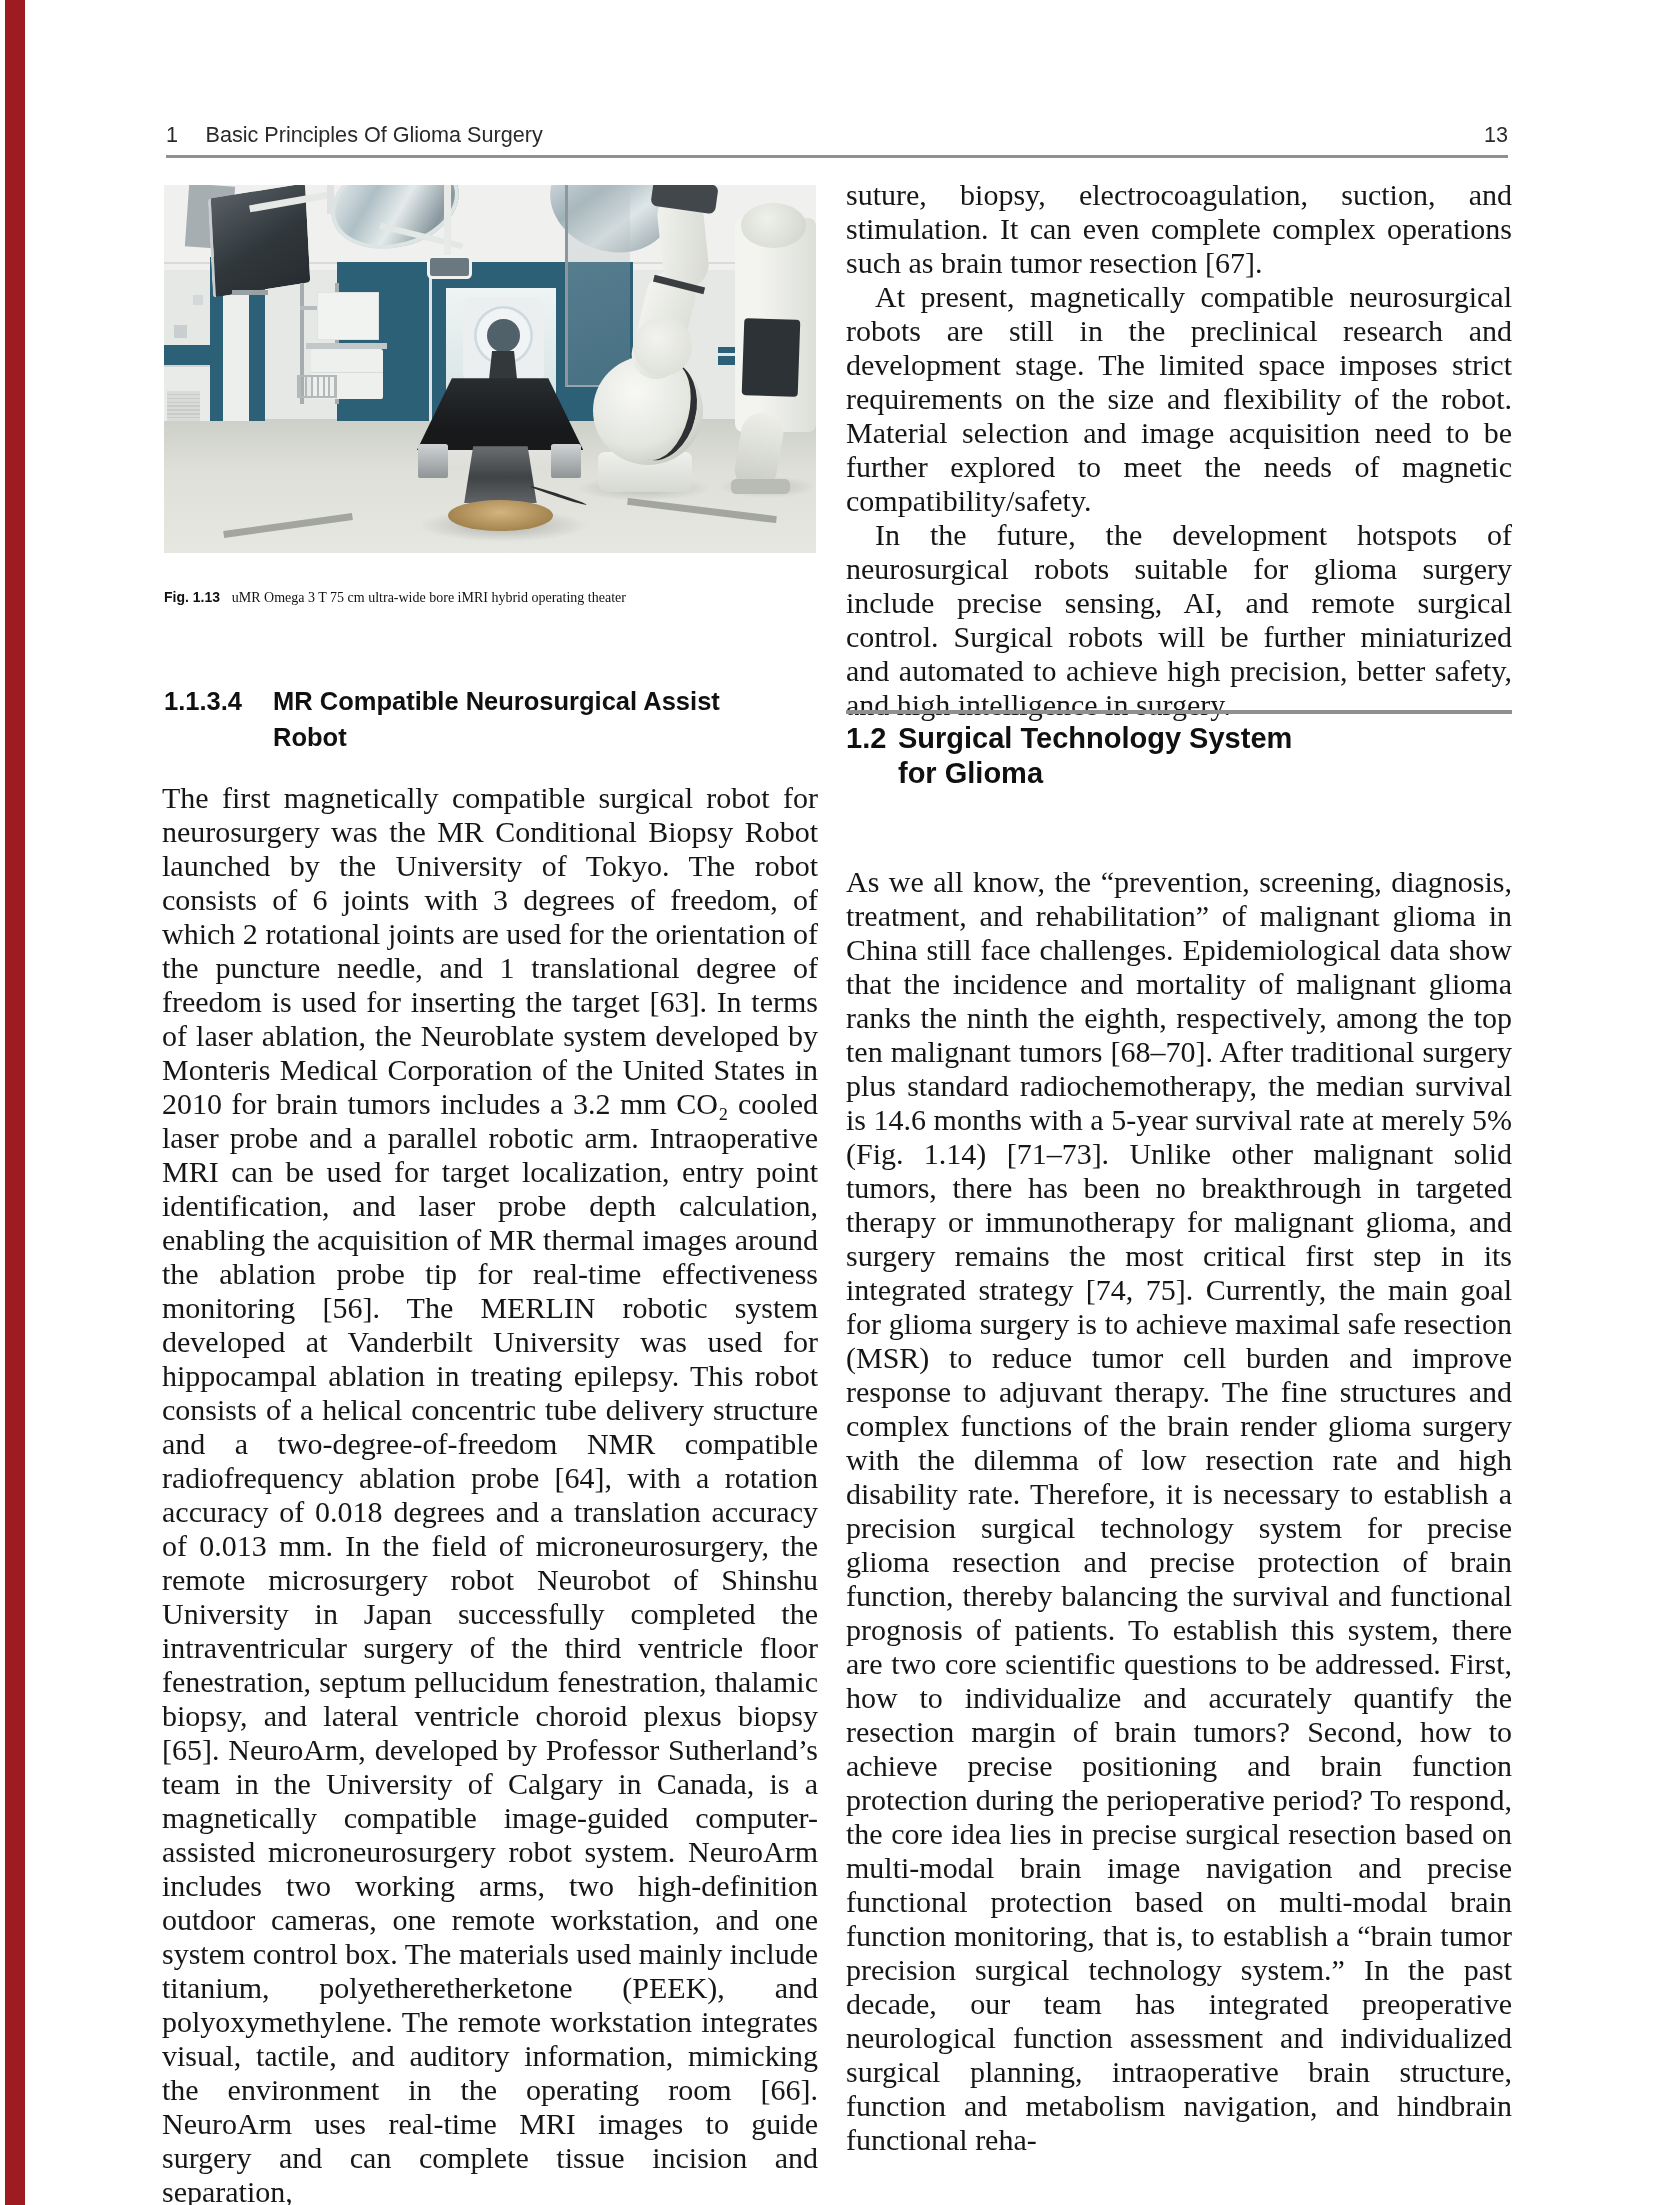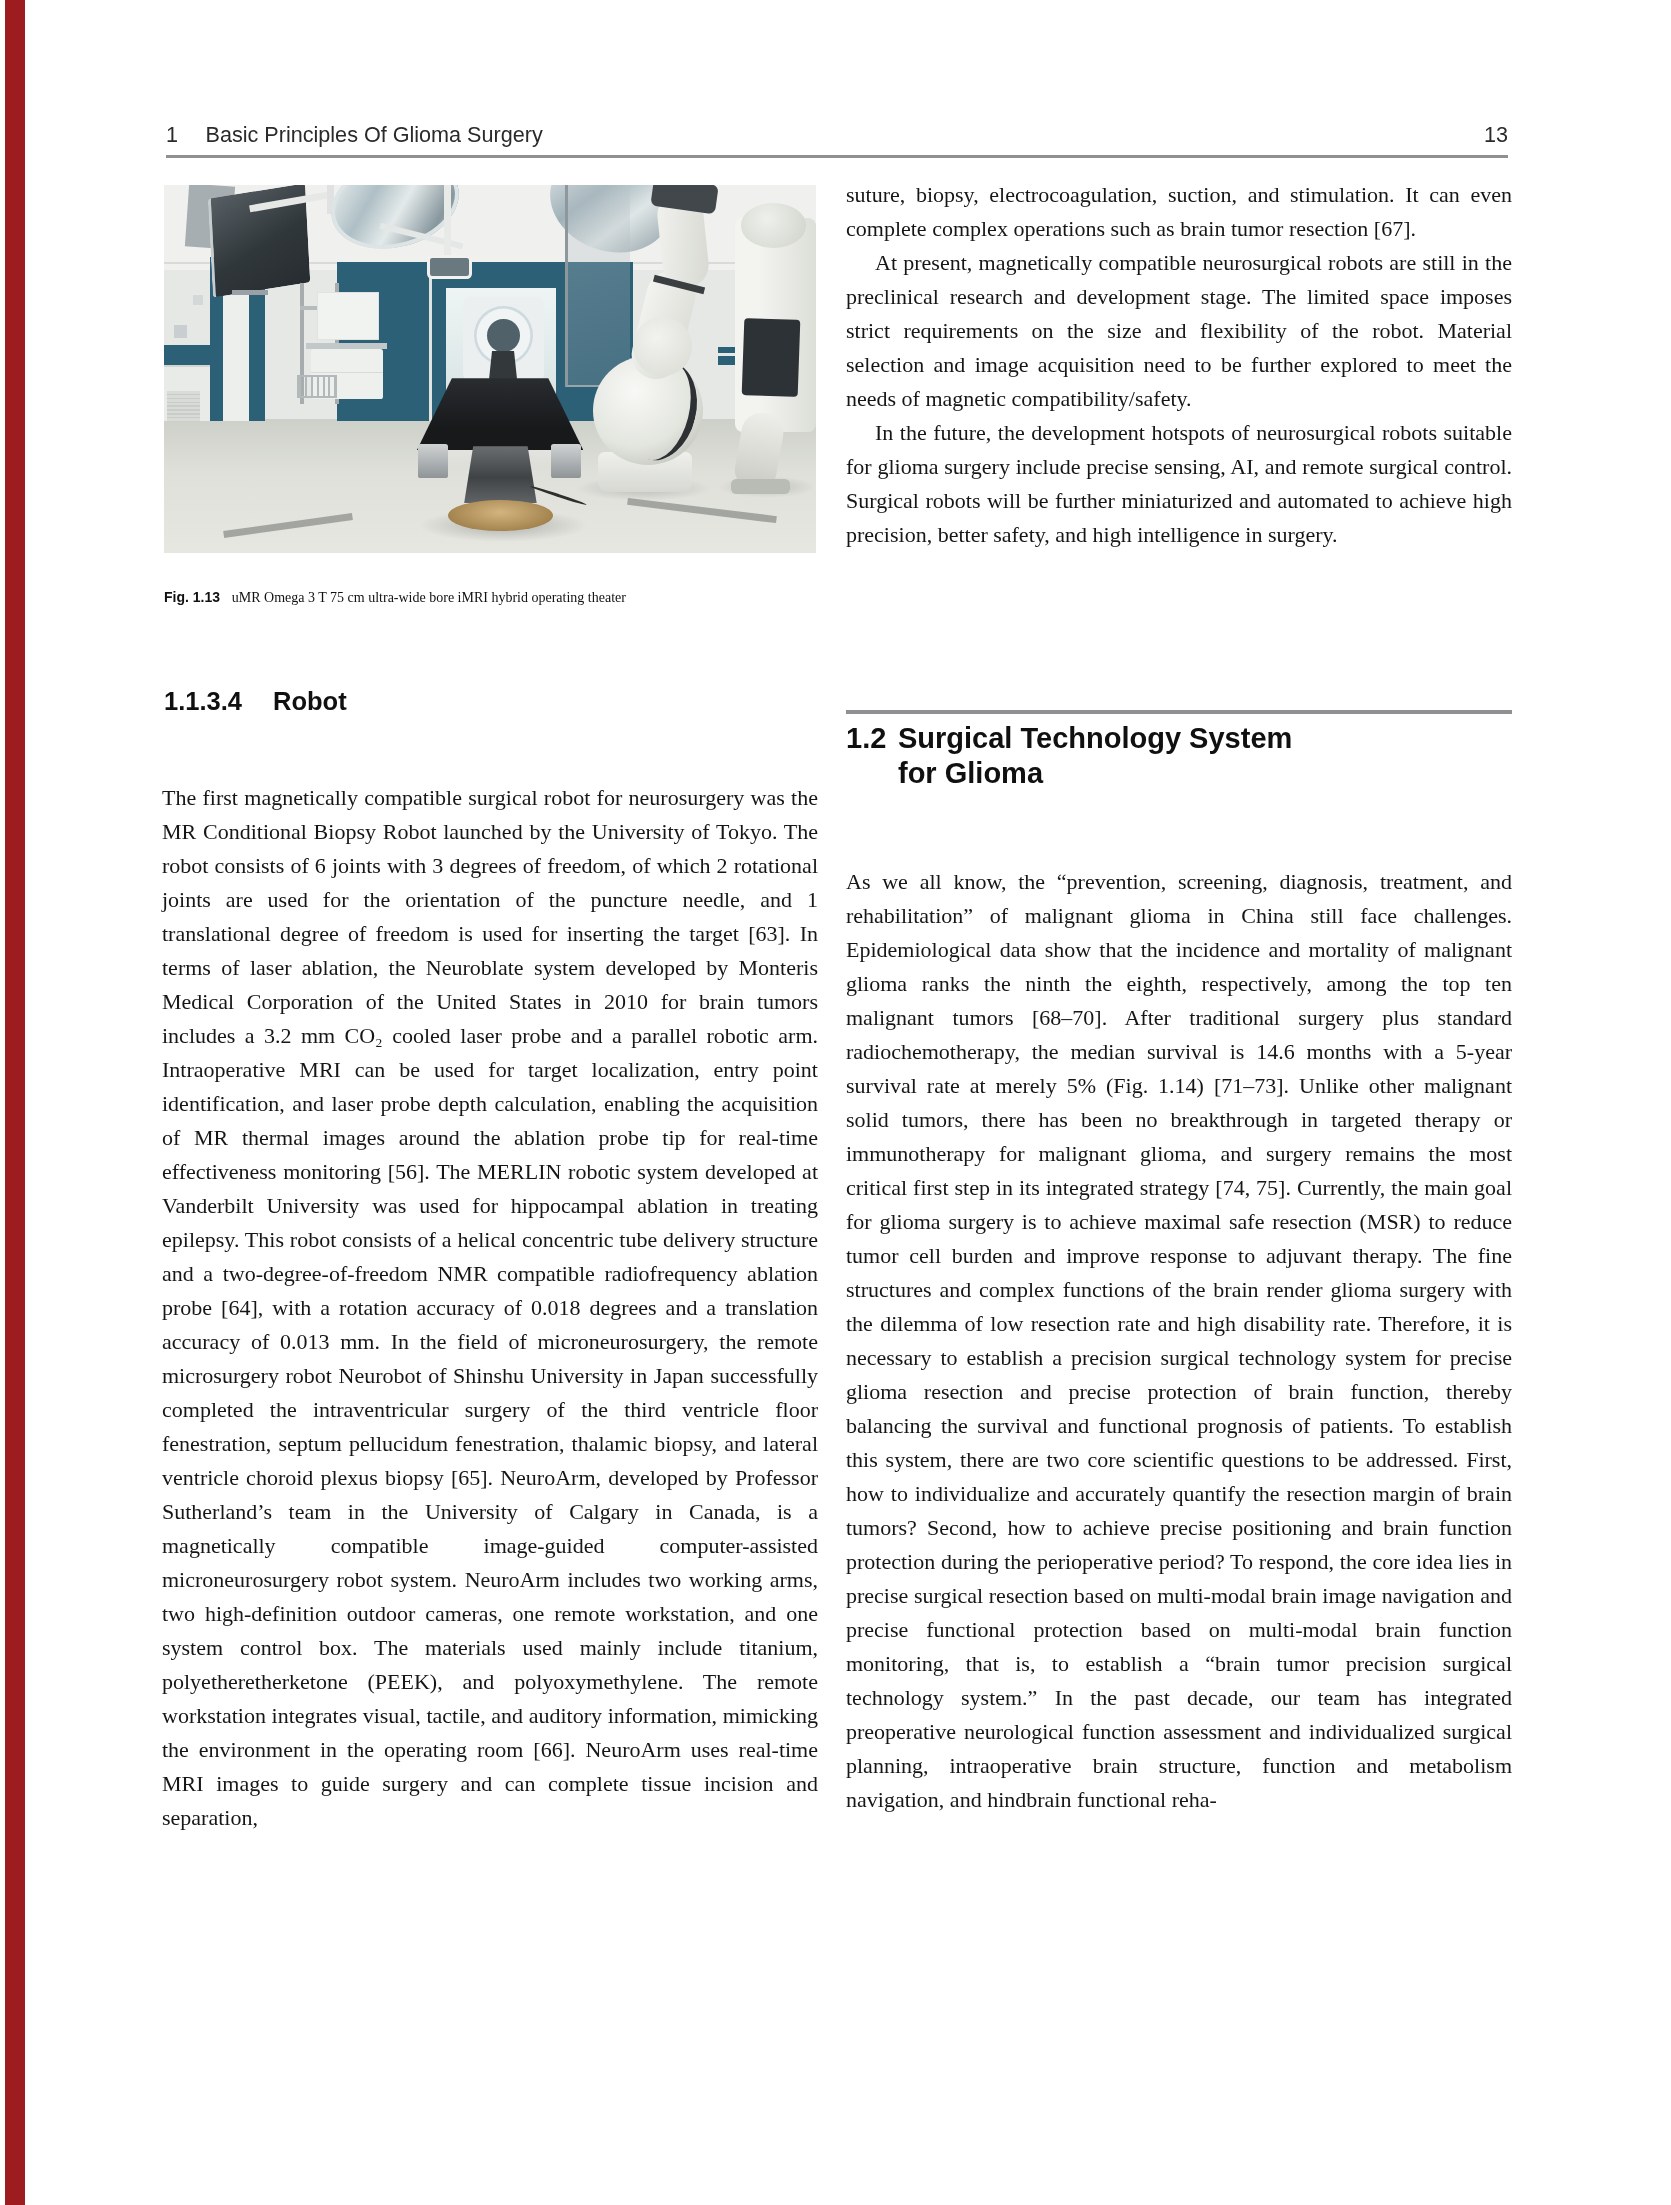--- a/index.html
+++ b/index.html
@@ -25,21 +25,21 @@
   
   .h4{position:absolute;left:164px;top:683px;width:654px;display:flex;
       font-family:"Liberation Sans",sans-serif;font-weight:bold;font-size:25.5px;line-height:36px;color:#101010;}
   .h4 .hnum{min-width:109px;}
   .h2{position:absolute;left:846px;top:721px;width:666px;display:flex;
       font-family:"Liberation Sans",sans-serif;font-weight:bold;font-size:29px;line-height:35px;color:#101010;}
   .h2 .hnum{min-width:52px;}
   .hline{display:block;}
 
   
-  .body-text{font-size:22px;line-height:34px;text-align:justify;color:#161616;}
+  .body-text{font-size:30px;line-height:34px;text-align:justify;color:#161616;}
   .body-text p{margin:0;}
   .body-text p.ind{text-indent:29px;}
   .col-left{position:absolute;left:162px;top:781px;width:656px;}
   .col-right-top{position:absolute;left:846px;top:178px;width:666px;}
   .col-right-bottom{position:absolute;left:846px;top:865px;width:666px;}
   .mid-rule{position:absolute;left:846px;top:710px;width:666px;height:3.9px;background:#8e9092;}
 </style>
 </head>
 <body>
 
@@ -130,20 +130,21 @@
     <div class="pp" style="left:87%;top:80%;width:9%;height:4%;background:#b9bcb5;border-radius:5.2px;"></div>
   </div>
 
   <div class="caption">
     <span class="fig-label">Fig. 1.13</span><span class="fig-text">uMR Omega 3 T 75 cm ultra-wide bore iMRI hybrid operating theater</span>
   </div>
 
   <div class="h4">
     <span class="hnum">1.1.3.4</span>
     <span class="htitle">
+      <span class="hline">MR Compatible Neurosurgical Assist</span>
       <span class="hline">Robot</span>
     </span>
   </div>
 
   <div class="col-left body-text">
     <p>The first magnetically compatible surgical robot for neurosurgery was the MR Conditional Biopsy Robot launched by the University of Tokyo. The robot consists of 6 joints with 3 degrees of freedom, of which 2 rotational joints are used for the orientation of the puncture needle, and 1 translational degree of freedom is used for inserting the target [63]. In terms of laser ablation, the Neuroblate system developed by Monteris Medical Corporation of the United States in 2010 for brain tumors includes a 3.2 mm CO₂ cooled laser probe and a parallel robotic arm. Intraoperative MRI can be used for target localization, entry point identification, and laser probe depth calculation, enabling the acquisition of MR thermal images around the ablation probe tip for real-time effectiveness monitoring [56]. The MERLIN robotic system developed at Vanderbilt University was used for hippocampal ablation in treating epilepsy. This robot consists of a helical concentric tube delivery structure and a two-degree-of-freedom NMR compatible radiofrequency ablation probe [64], with a rotation accuracy of 0.018 degrees and a translation accuracy of 0.013 mm. In the field of microneurosurgery, the remote microsurgery robot Neurobot of Shinshu University in Japan successfully completed the intraventricular surgery of the third ventricle floor fenestration, septum pellucidum fenestration, thalamic biopsy, and lateral ventricle choroid plexus biopsy [65]. NeuroArm, developed by Professor Sutherland’s team in the University of Calgary in Canada, is a magnetically compatible image-guided computer-assisted microneurosurgery robot system. NeuroArm includes two working arms, two high-definition outdoor cameras, one remote workstation, and one system control box. The materials used mainly include titanium, polyetheretherketone (PEEK), and polyoxymethylene. The remote workstation integrates visual, tactile, and auditory information, mimicking the environment in the operating room [66]. NeuroArm uses real-time MRI images to guide surgery and can complete tissue incision and separation,</p>
   </div>
 
   <div class="col-right-top body-text">
     <p>suture, biopsy, electrocoagulation, suction, and stimulation. It can even complete complex operations such as brain tumor resection [67].</p>

